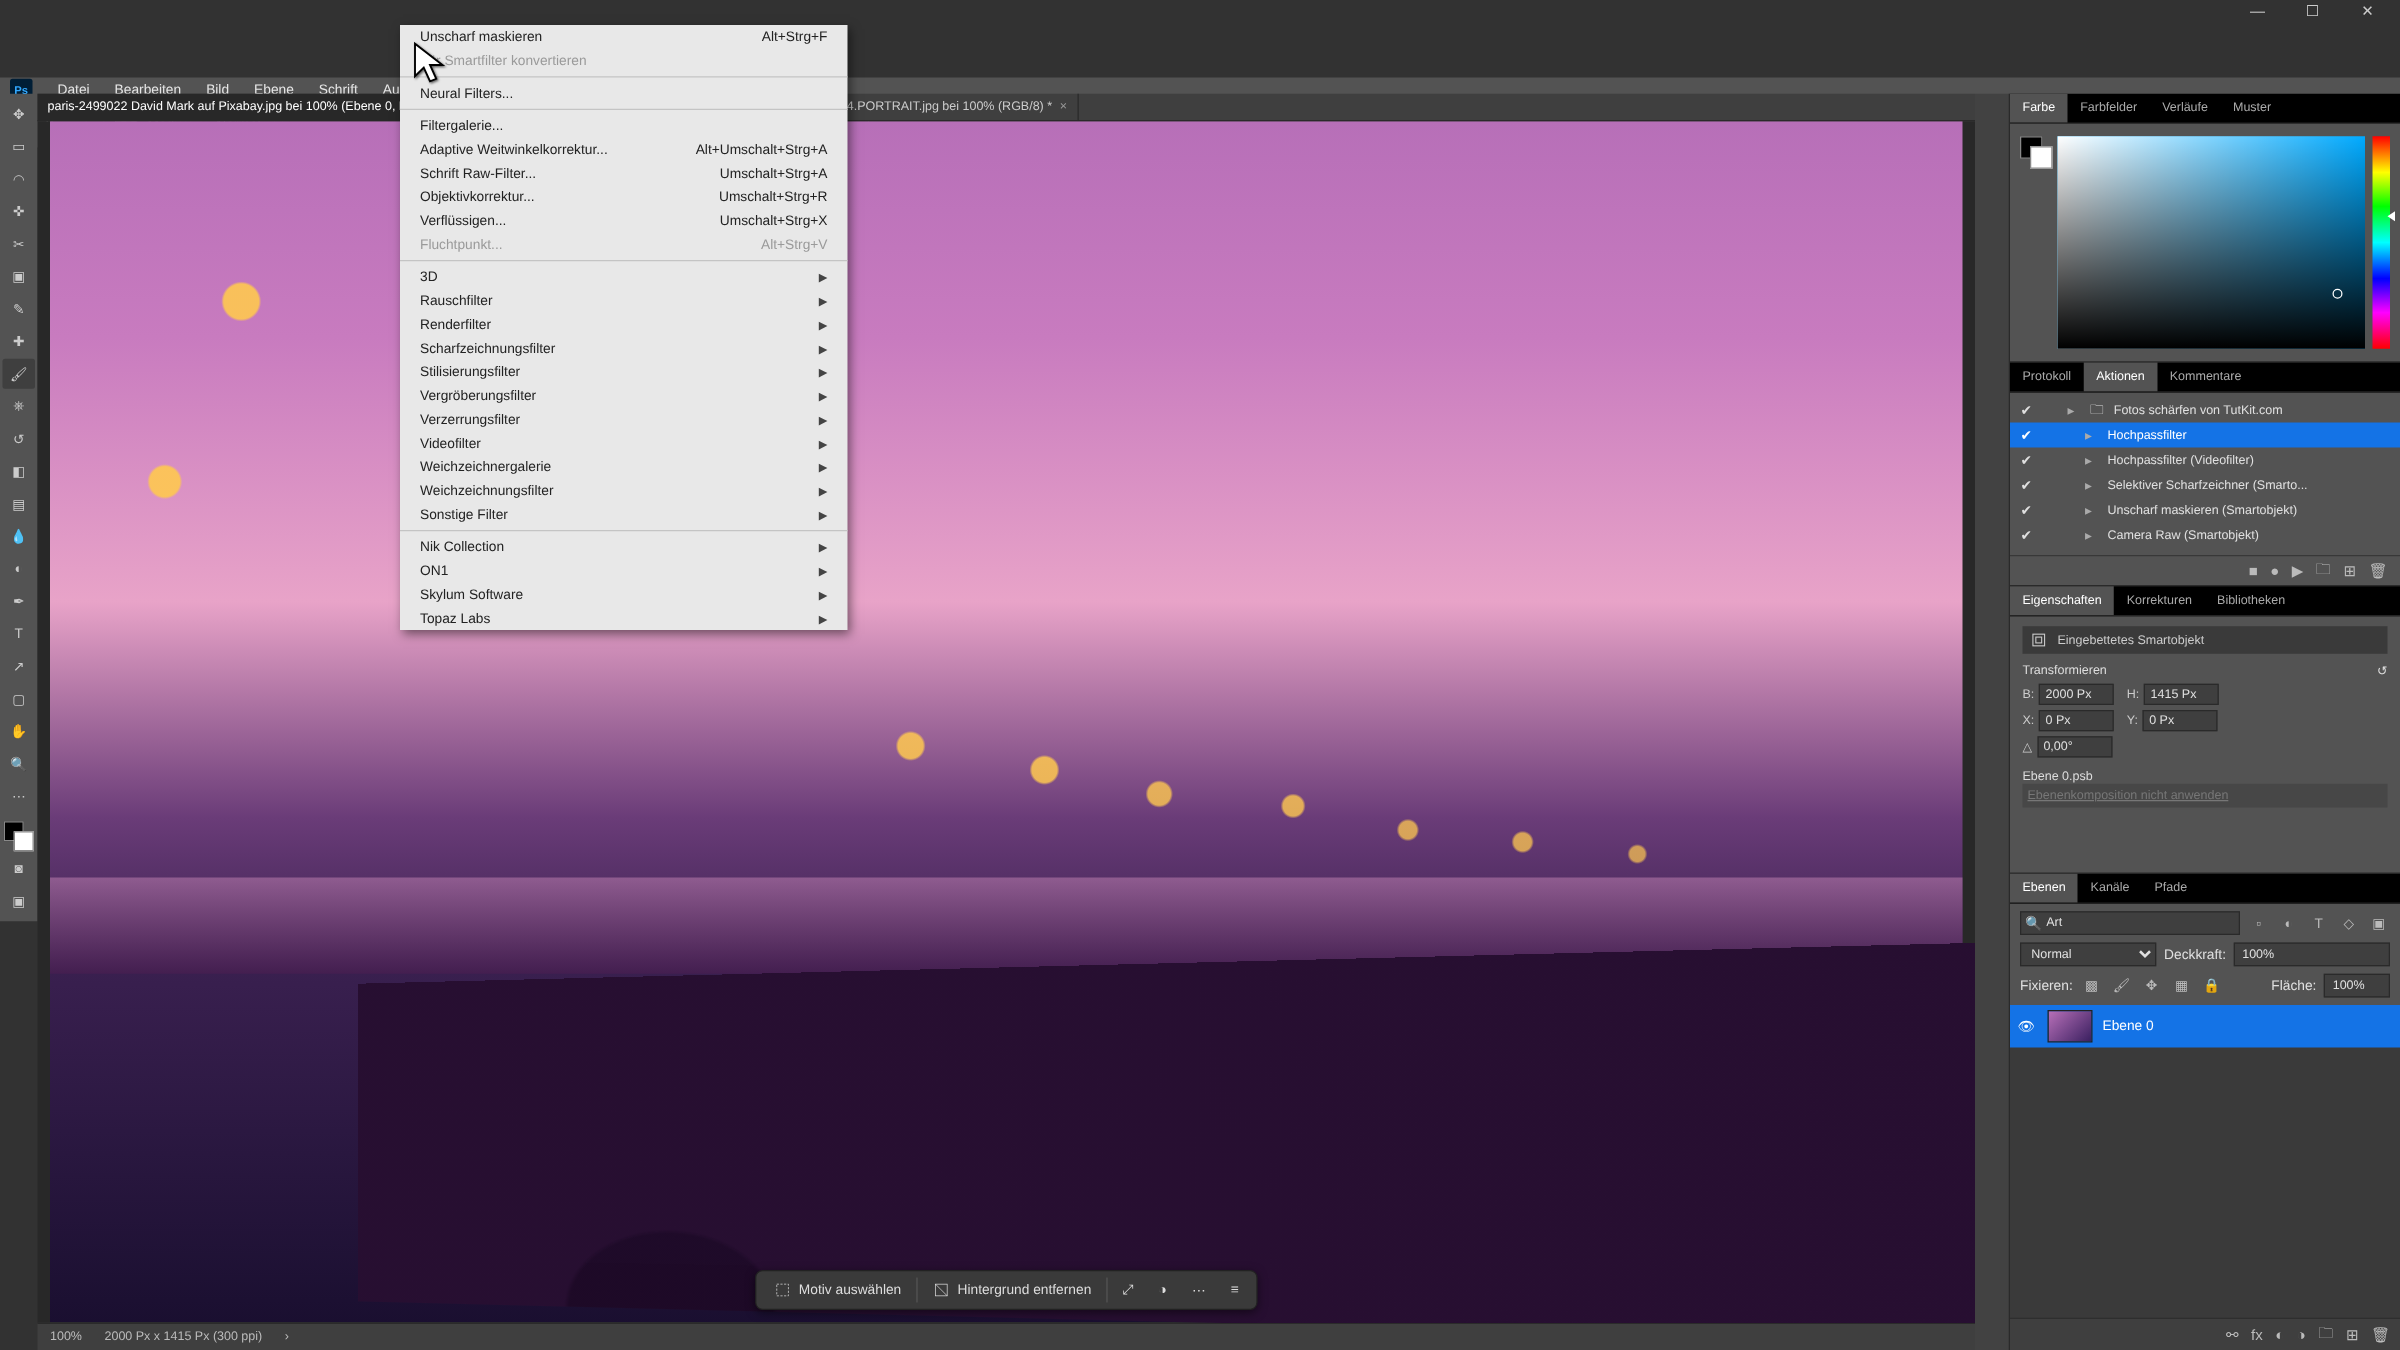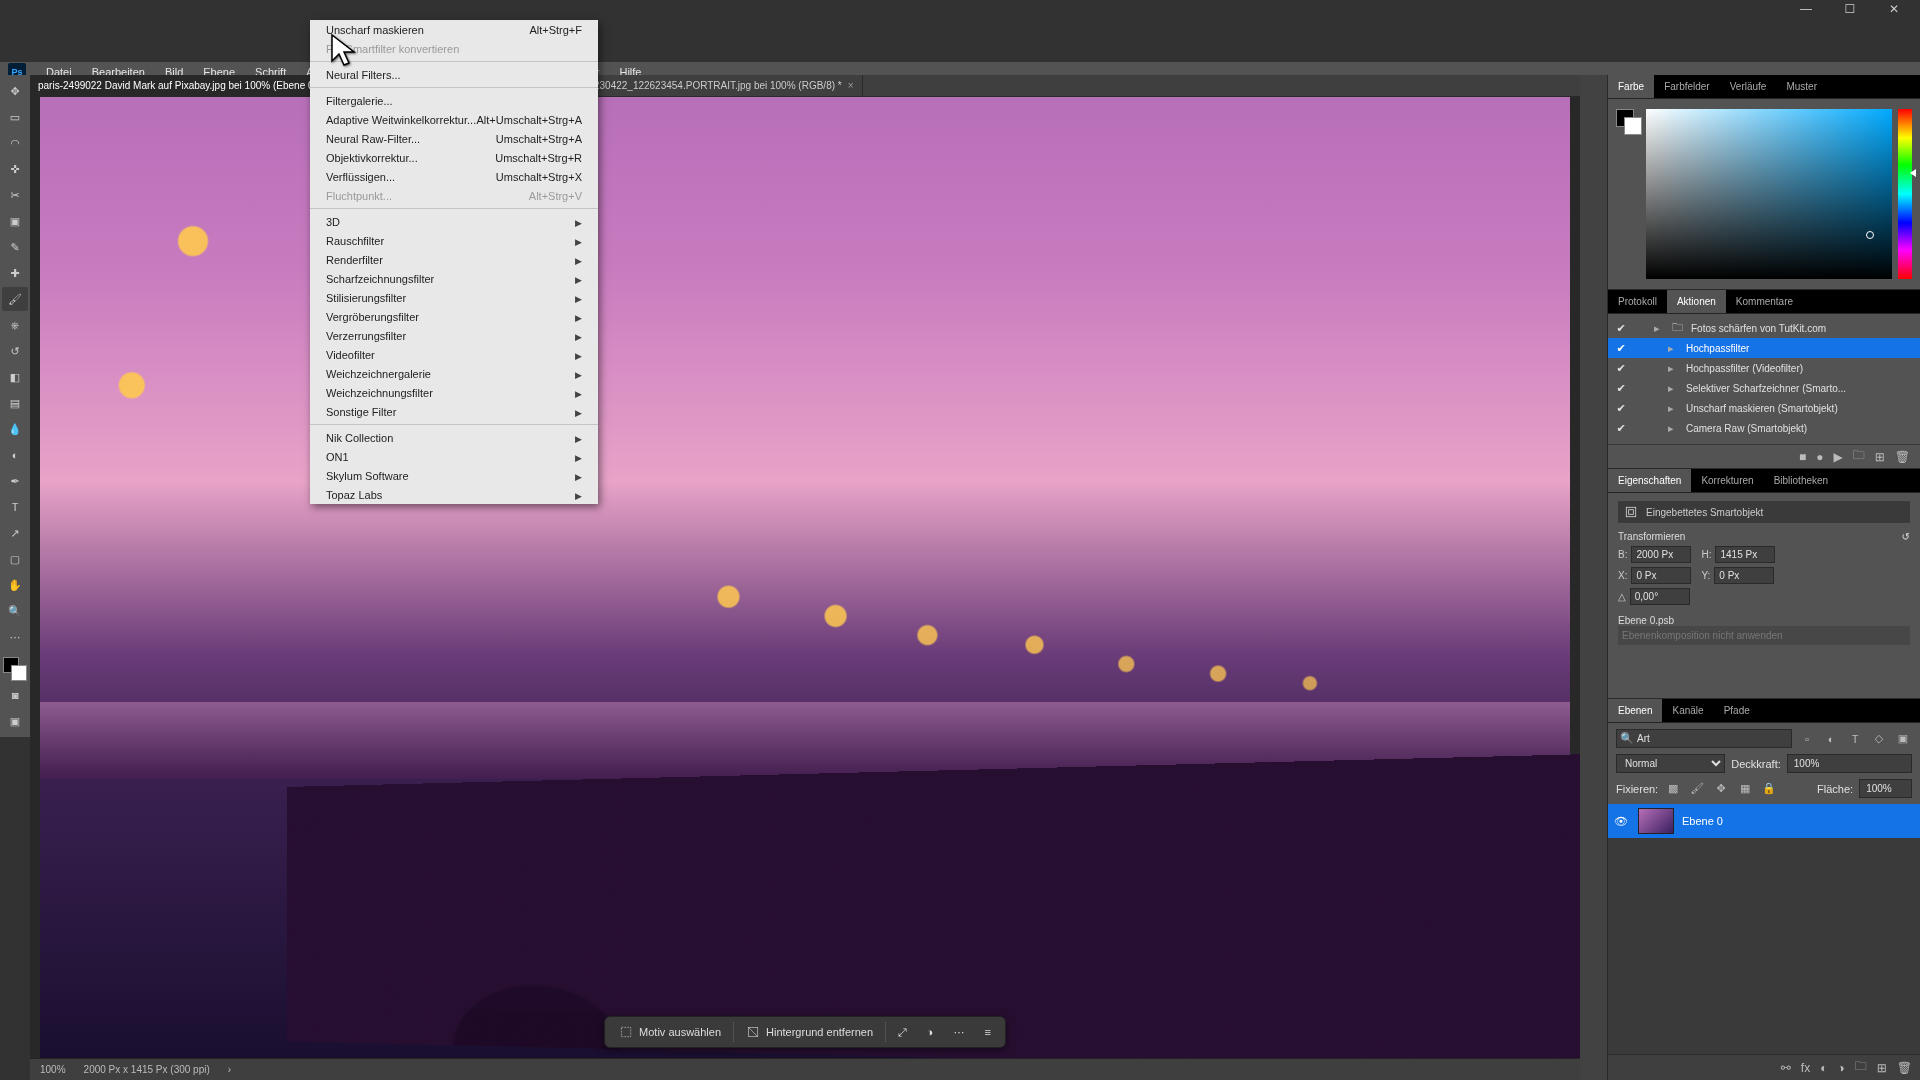--- a/index.html
+++ b/index.html
@@ -111,39 +111,39 @@
 .actions-ctrl span { font-size: 12px; }
 
 
 .props-panel { border-top: 1px solid #2a2a2a; flex: 0 0 230px; }
 .props-body { padding: 8px 10px; font-size: 10px; color: #ccc; }
 .props-body .so-row { display: flex; align-items: center; gap: 8px; background: #3a3a3a; padding: 4px 6px; margin-bottom: 8px; }
 .props-body .section { margin: 6px 0 4px; color: #ddd; display: flex; justify-content: space-between; }
 .props-body .dim-row { display: flex; gap: 10px; margin: 4px 0; }
 .props-body .dim { display: flex; align-items: center; gap: 4px; }
 .props-body .dim input { width: 60px; background: #3f3f3f; border: 1px solid #2a2a2a; color: #e0e0e0; font-size: 10px; padding: 2px 4px; }
-.props-body .disabled { color: #777; background: #474747; padding: 4px; }
+.props-body .disabled { color: #777; background: #474747; padding: 4px; text-decoration: underline; }
 
 
 .layers-panel { border-top: 1px solid #2a2a2a; flex: 1; display: flex; flex-direction: column; }
 .layers-ctrl { padding: 6px 8px; display: flex; flex-direction: column; gap: 6px; }
 .layers-ctrl .row { display: flex; align-items: center; gap: 6px; }
 .layers-ctrl input.search { flex: 1; background: #3f3f3f; border: 1px solid #2a2a2a; color: #e0e0e0; font-size: 10px; padding: 3px 18px 3px 6px; }
 .layers-ctrl .pill { width: 18px; height: 18px; display: flex; align-items: center; justify-content: center; color: #bbb; }
 .layers-ctrl select { background: #3f3f3f; border: 1px solid #2a2a2a; color: #e0e0e0; font-size: 10px; padding: 2px 4px; }
 .layers-ctrl .pct { width: 42px; }
 .layer-list { flex: 1; background: #3a3a3a; }
 .layer-row { display: flex; align-items: center; height: 34px; padding: 0 6px; gap: 8px; background: #1473e6; color: #fff; }
 .layer-row .eye { width: 16px; }
 .layer-row .thumb { width: 36px; height: 26px; background: linear-gradient(135deg,#b76fb8,#3a2060); border: 1px solid #222; }
 .layers-footer { height: 26px; background: #3f3f3f; border-top: 1px solid #2a2a2a; display: flex; justify-content: flex-end; align-items: center; gap: 10px; padding: 0 8px; color: #bbb; }
 .layers-footer span { font-size: 12px; }
 
 
-.filter-menu { position: absolute; left: 310px; top: 20px; width: 288px; background: #e8e8e8; color: #222; box-shadow: 2px 3px 8px rgba(0,0,0,0.5); z-index: 1000; font-size: 11px; }
+.filter-menu { position: absolute; left: 320px; top: 20px; width: 358px; background: #e8e8e8; color: #222; box-shadow: 2px 3px 8px rgba(0,0,0,0.5); z-index: 1000; font-size: 11px; }
 .filter-menu .mrow { display: flex; justify-content: space-between; align-items: center; height: 19px; padding: 0 16px; }
 .filter-menu .mrow.disabled { color: #9a9a9a; }
 .filter-menu .mrow .arrow { color: #444; font-size: 9px; }
 .filter-menu .msep { height: 1px; background: #c4c4c4; margin: 3px 0; }
 
 
 .cursor { position: absolute; left: 330px; top: 33px; z-index: 2000; pointer-events: none; }
 .cursor svg { filter: drop-shadow(1px 1px 1px rgba(0,0,0,0.6)); }
 
 .sicon { width: 14px; height: 14px; stroke: currentColor; fill: none; stroke-width: 1.5; }
@@ -486,21 +486,21 @@
     <div class="msep"></div>
     <div class="mrow">
       <span>Filtergalerie...</span>
       <span></span>
     </div>
     <div class="mrow">
       <span>Adaptive Weitwinkelkorrektur...</span>
       <span>Alt+Umschalt+Strg+A</span>
     </div>
     <div class="mrow">
-      <span>Neural Raw-Filter...</span>
+      <span>Schrift Raw-Filter...</span>
       <span>Umschalt+Strg+A</span>
     </div>
     <div class="mrow">
       <span>Objektivkorrektur...</span>
       <span>Umschalt+Strg+R</span>
     </div>
     <div class="mrow">
       <span>Verflüssigen...</span>
       <span>Umschalt+Strg+X</span>
     </div>

